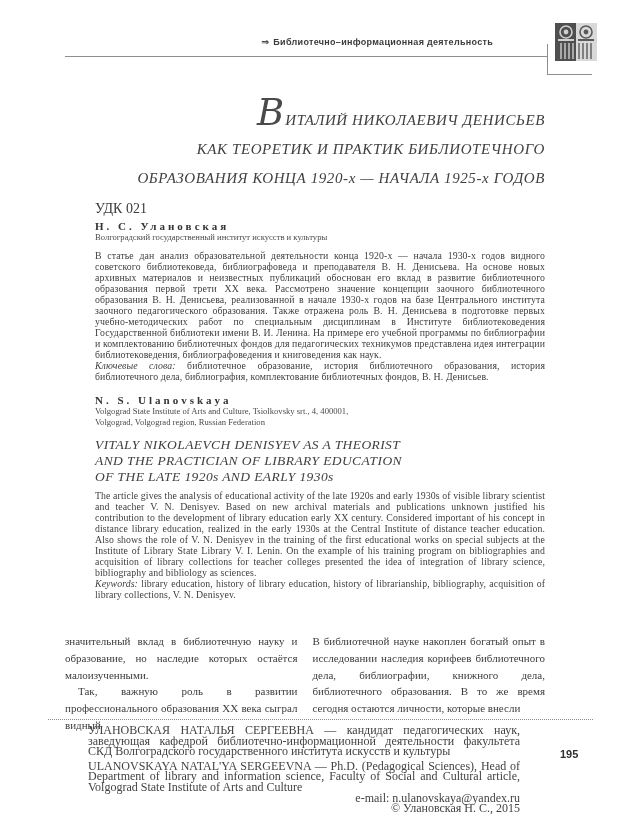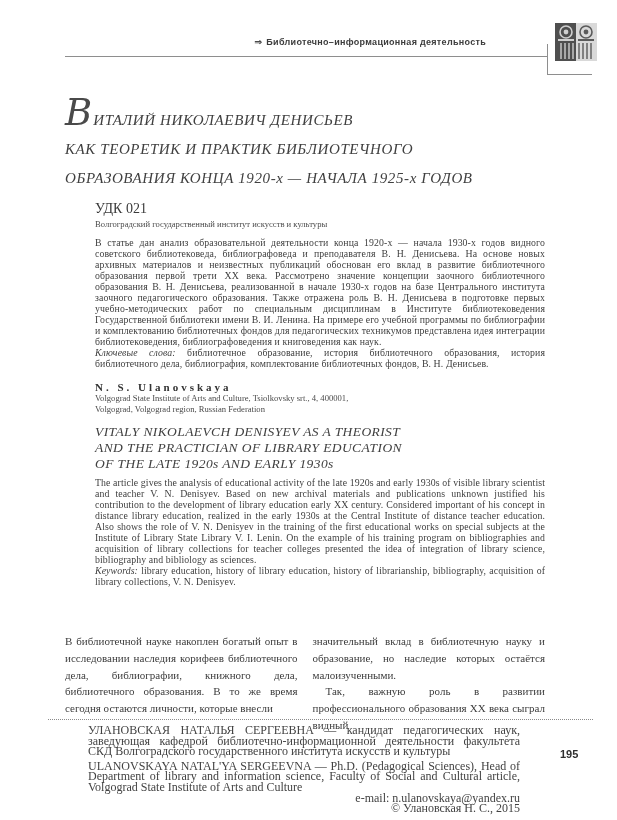--- a/index.html
+++ b/index.html
@@ -9,34 +9,35 @@
     font-family:"Liberation Serif", serif;
     color:#3a3a3a;
     position:relative;
     overflow:hidden;
     -webkit-font-smoothing:antialiased;
   }
   .sheet{position:absolute;inset:0;background:#fff;}
 
   
   .runhead{
-    position:absolute;top:37px;right:131px;
+    position:absolute;top:37px;right:124px;
     font-family:"Liberation Sans", sans-serif;
     font-weight:bold;font-size:9px;letter-spacing:.3px;color:#3c3c3c;
     white-space:nowrap;
   }
   .runhead .arrow{font-weight:bold;margin-right:4px;color:#4a4a4a;}
   .head-rule{position:absolute;left:65px;top:56px;width:482px;border-top:1.5px solid #8e8e8e;}
   .bracket-v{position:absolute;left:547px;top:44px;height:31px;border-left:1.5px solid #8e8e8e;}
   .bracket-h{position:absolute;left:547px;top:74px;width:45px;border-top:1.5px solid #8e8e8e;}
   .logo{position:absolute;left:555px;top:23px;width:42px;height:38px;}
 
   
   .title-ru{
     position:absolute;top:106px;left:65px;right:72px;
+    text-align:right;
     font-style:italic;font-size:15px;letter-spacing:.6px;
     line-height:29px;color:#404040;
   }
   .title-ru .drop-initial{
     font-size:37px;font-style:italic;line-height:0;
     letter-spacing:1px;color:#4a4a4a;
     font-family:"DejaVu Serif", serif;
   }
 
   
@@ -120,20 +121,21 @@
   </svg>
 
   <div class="title-ru">
     <div><span class="drop-initial">В</span><span>ИТАЛИЙ НИКОЛАЕВИЧ ДЕНИСЬЕВ</span></div>
     <div>КАК ТЕОРЕТИК И ПРАКТИК БИБЛИОТЕЧНОГО</div>
     <div>ОБРАЗОВАНИЯ КОНЦА 1920-х — НАЧАЛА 1925-х ГОДОВ</div>
   </div>
 
   <div class="content">
     <p class="udk">УДК 021</p>
+    <p class="author-name">Н. С. Улановская</p>
     <p class="affil">Волгоградский государственный институт искусств и культуры</p>
 
     <p class="abstract"><span>В статье дан анализ образовательной деятельности конца 1920-х — начала 1930-х годов видного советского библиотековеда, библиографоведа и преподавателя В. Н. Денисьева. На основе новых архивных материалов и неизвестных публикаций обоснован его вклад в развитие библиотечного образования первой трети XX века. Рассмотрено значение концепции заочного библиотечного образования В. Н. Денисьева, реализованной в начале 1930-х годов на базе Центрального института заочного педагогического образования. Также отражена роль В. Н. Денисьева в подготовке первых учебно-методических работ по специальным дисциплинам в Институте библиотековедения Государственной библиотеки имени В. И. Ленина. На примере его учебной программы по библиографии и комплектованию библиотечных фондов для педагогических техникумов представлена идея интеграции библиотековедения, библиографоведения и книговедения как наук.</span></p>
     <p class="abstract" style="margin-top:0 !important;"><span class="kw-label">Ключевые слова:</span><span> библиотечное образование, история библиотечного образования, история библиотечного дела, библиография, комплектование библиотечных фондов, В. Н. Денисьев.</span></p>
 
     <p class="author-name en-name">N. S. Ulanovskaya</p>
     <p class="affil">Volgograd State Institute of Arts and Culture, Tsiolkovsky srt., 4, 400001,</p>
     <p class="affil">Volgograd, Volgograd region, Russian Federation</p>
 
     <p class="title-en">
@@ -141,25 +143,25 @@
       <span>AND THE PRACTICIAN OF LIBRARY EDUCATION</span><br>
       <span>OF THE LATE 1920s AND EARLY 1930s</span>
     </p>
 
     <p class="abstract en"><span>The article gives the analysis of educational activity of the late 1920s and early 1930s of visible library scientist and teacher V. N. Denisyev. Based on new archival materials and publications unknown justified his contribution to the development of library education early XX century. Considered important of his concept in distance library education, realized in the early 1930s at the Central Institute of distance teacher education. Also shows the role of V. N. Denisyev in the training of the first educational works on special subjects at the Institute of Library State Library V. I. Lenin. On the example of his training program on bibliographies and acquisition of library collections for teacher colleges presented the idea of integration of library science, bibliography and bibliology as sciences.</span></p>
     <p class="abstract" style="margin-top:0 !important;"><span class="kw-label">Keywords:</span><span> library education, history of library education, history of librarianship, bibliography, acquisition of library collections, V. N. Denisyev.</span></p>
   </div>
 
   <div class="columns">
     <div class="col">
-      <p>В библиотечной науке накоплен богатый опыт в исследовании наследия корифеев библиотечного дела, библиографии, книжного дела, библиотечного образования. В то же время сегодня остаются личности, которые внесли</p>
+      <p>значительный вклад в библиотечную науку и образование, но наследие которых остаётся малоизученными.</p>
+      <p class="indent">Так, важную роль в развитии профессионального образования XX века сыграл видный</p>
     </div>
     <div class="col">
-      <p>значительный вклад в библиотечную науку и образование, но наследие которых остаётся малоизученными.</p>
-      <p class="indent">Так, важную роль в развитии профессионального образования XX века сыграл видный</p>
+      <p>В библиотечной науке накоплен богатый опыт в исследовании наследия корифеев библиотечного дела, библиографии, книжного дела, библиотечного образования. В то же время сегодня остаются личности, которые внесли</p>
     </div>
   </div>
 
   <div class="dotline"></div>
   <div class="footer">
     <p>УЛАНОВСКАЯ НАТАЛЬЯ СЕРГЕЕВНА — кандидат педагогических наук, заведующая кафедрой библиотечно-информационной деятельности факультета СКД Волгоградского государственного института искусств и культуры</p>
     <p class="gap">ULANOVSKAYA NATAL'YA SERGEEVNA — Ph.D. (Pedagogical Sciences), Head of Department of library and information science, Faculty of Social and Cultural article, Volgograd State Institute of Arts and Culture</p>
     <p class="right">e-mail: n.ulanovskaya@yandex.ru</p>
     <p class="right">© Улановская Н. С., 2015</p>
   </div>

